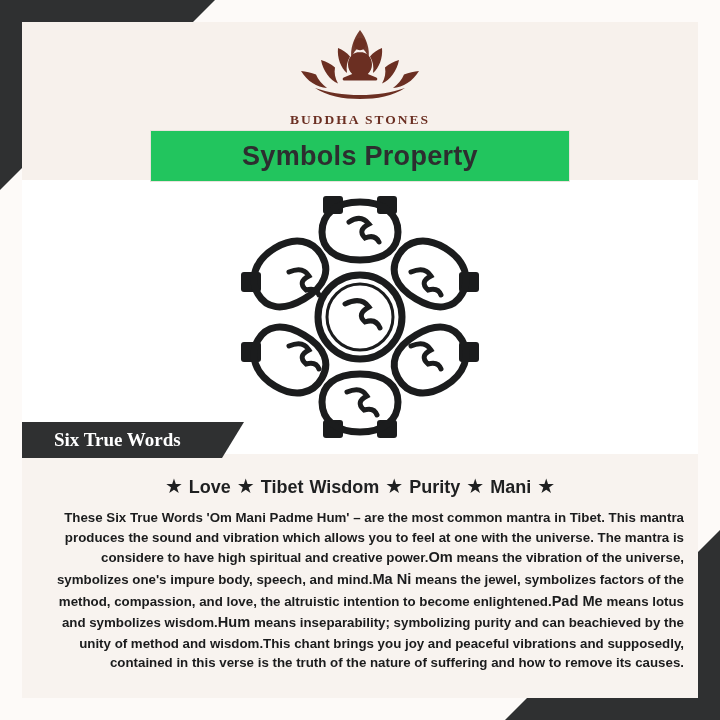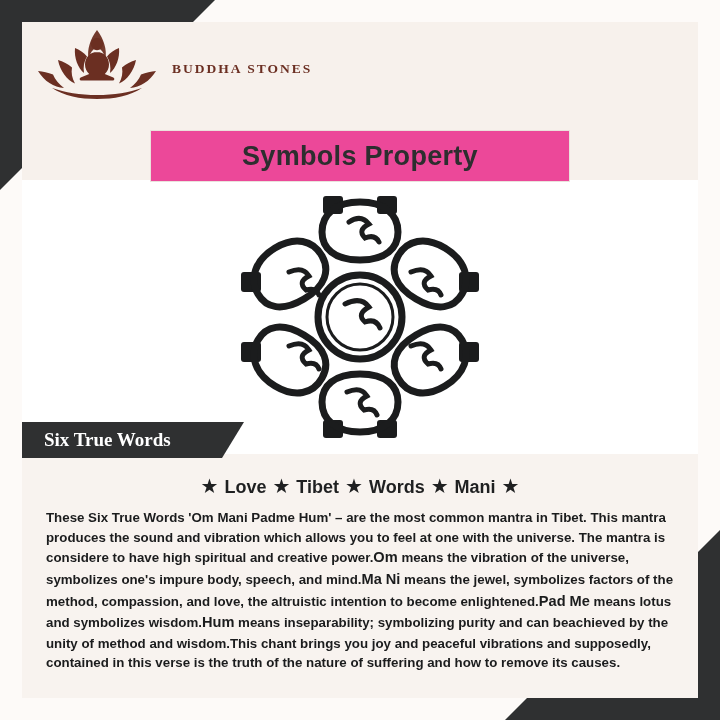--- a/index.html
+++ b/index.html
@@ -70,42 +70,42 @@
     top: 158px; left: 0; right: 0;
     height: 274px;
     background: #ffffff;
   }
 
   
   .logo-wrap {
     position: absolute;
     top: 4px; left: 0; right: 0;
     display: flex;
-    flex-direction: row;
+    flex-direction: column;
     align-items: center;
     z-index: 3;
   }
   .logo-mark { width: 150px; height: 82px; display: block; }
   .brand-name {
     margin-top: 4px;
     font-size: 13.5px;
     letter-spacing: 2.0px;
     font-weight: bold;
     color: #6b2f22;
     font-family: "Liberation Serif", serif;
   }
 
   
   .title-plate {
     position: absolute;
     top: 108px;
     left: 128px;
     width: 420px;
     height: 52px;
-    background: #ec4899;
+    background: #22c55e;
     border: 1px solid #eae2dc;
     display: flex;
     align-items: center;
     justify-content: center;
     z-index: 4;
   }
   .title-plate h1 {
     font-size: 27px;
     font-weight: bold;
     color: #2d2e2f;
@@ -133,21 +133,21 @@
     background: #2f3031;
     z-index: 6;
     display: flex;
     align-items: center;
     clip-path: polygon(0 0, 222px 0, 200px 36px, 0 36px);
   }
   .ribbon span {
     color: #ffffff;
     font-size: 19px;
     font-weight: bold;
-    padding-left: 22px;
+    padding-left: 32px;
     font-family: "Liberation Serif", serif;
   }
 
   
   .keywords {
     position: absolute;
     top: 452px;
     left: 0; right: 0;
     display: flex;
     justify-content: center;
@@ -167,23 +167,22 @@
   
   .body-copy {
     position: absolute;
     top: 486px;
     left: 14px;
     width: 648px;
     font-size: 13.3px;
     line-height: 1.48;
     color: #1b1c1d;
     font-weight: bold;
-    text-align: left;
+    text-align: right;
     z-index: 4;
-    margin-left: 10px;
   }
   .body-copy .lead { font-weight: bold; }
   .body-copy .term { font-weight: bold; font-size: 14.6px; }
 </style>
 </head>
 <body>
 
 <div class="page">
 
   <div class="corner corner-tl"></div>
@@ -271,22 +270,23 @@
 
     <div class="ribbon">
       <span>Six True Words</span>
     </div>
 
     <div class="keywords">
       <span class="star">★</span>
       <span class="kw">Love</span>
       <span class="star">★</span>
       <span class="kw">Tibet</span>
-      <span class="star">★</span>
-      <span class="kw">Words</span>
+      <span class="kw">Wisdom</span>
+      <span class="star">★</span>
+      <span class="kw">Purity</span>
       <span class="star">★</span>
       <span class="kw">Mani</span>
       <span class="star">★</span>
     </div>
 
     <p class="body-copy"><span class="lead">These Six True Words 'Om Mani Padme Hum' – are the most common mantra in Tibet. This mantra produces the sound and vibration which allows you to feel at one with the universe. The mantra is considere to have high spiritual and creative power.</span><span class="term">Om</span><span> means the vibration of the universe, symbolizes one's impure body, speech, and mind.</span><span class="term">Ma Ni</span><span> means the jewel, symbolizes factors of the method, compassion, and love, the altruistic intention to become enlightened.</span><span class="term">Pad Me</span><span> means lotus and symbolizes wisdom.</span><span class="term">Hum</span><span> means inseparability; symbolizing purity and can beachieved by the unity of method and wisdom.This chant brings you joy and peaceful vibrations and supposedly, contained in this verse is the truth of the nature of suffering and how to remove its causes.</span></p>
 
   </div>
 </div>
 

